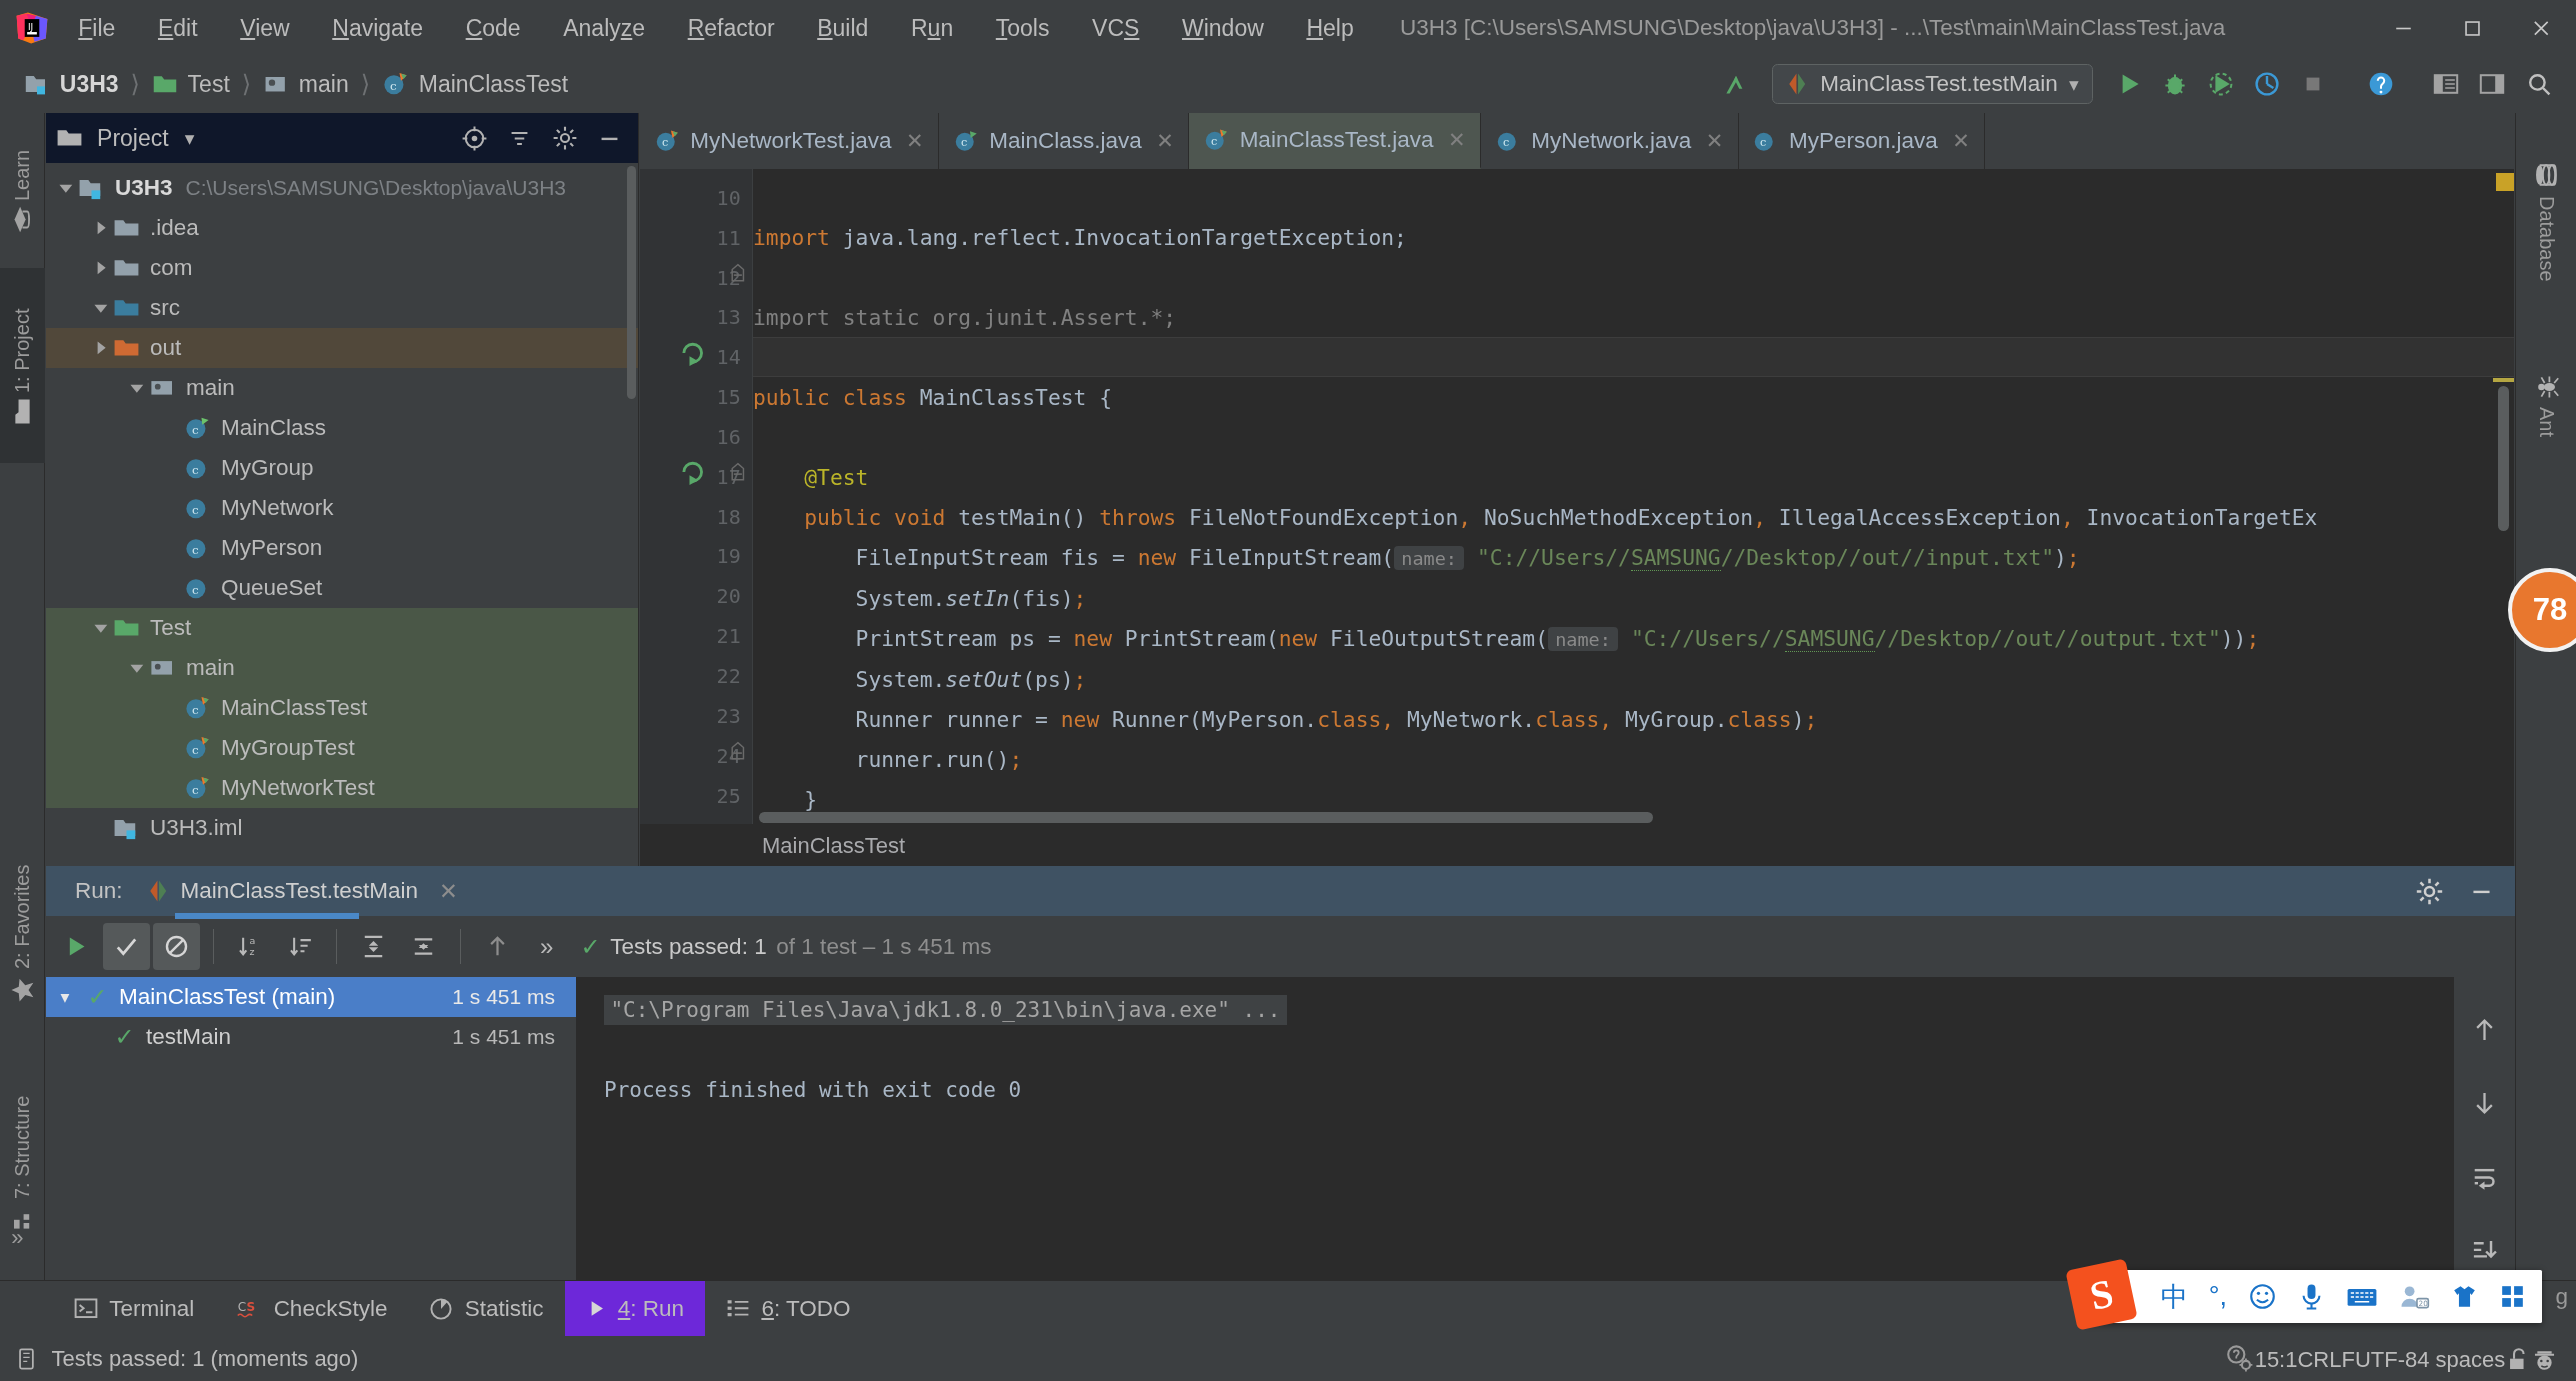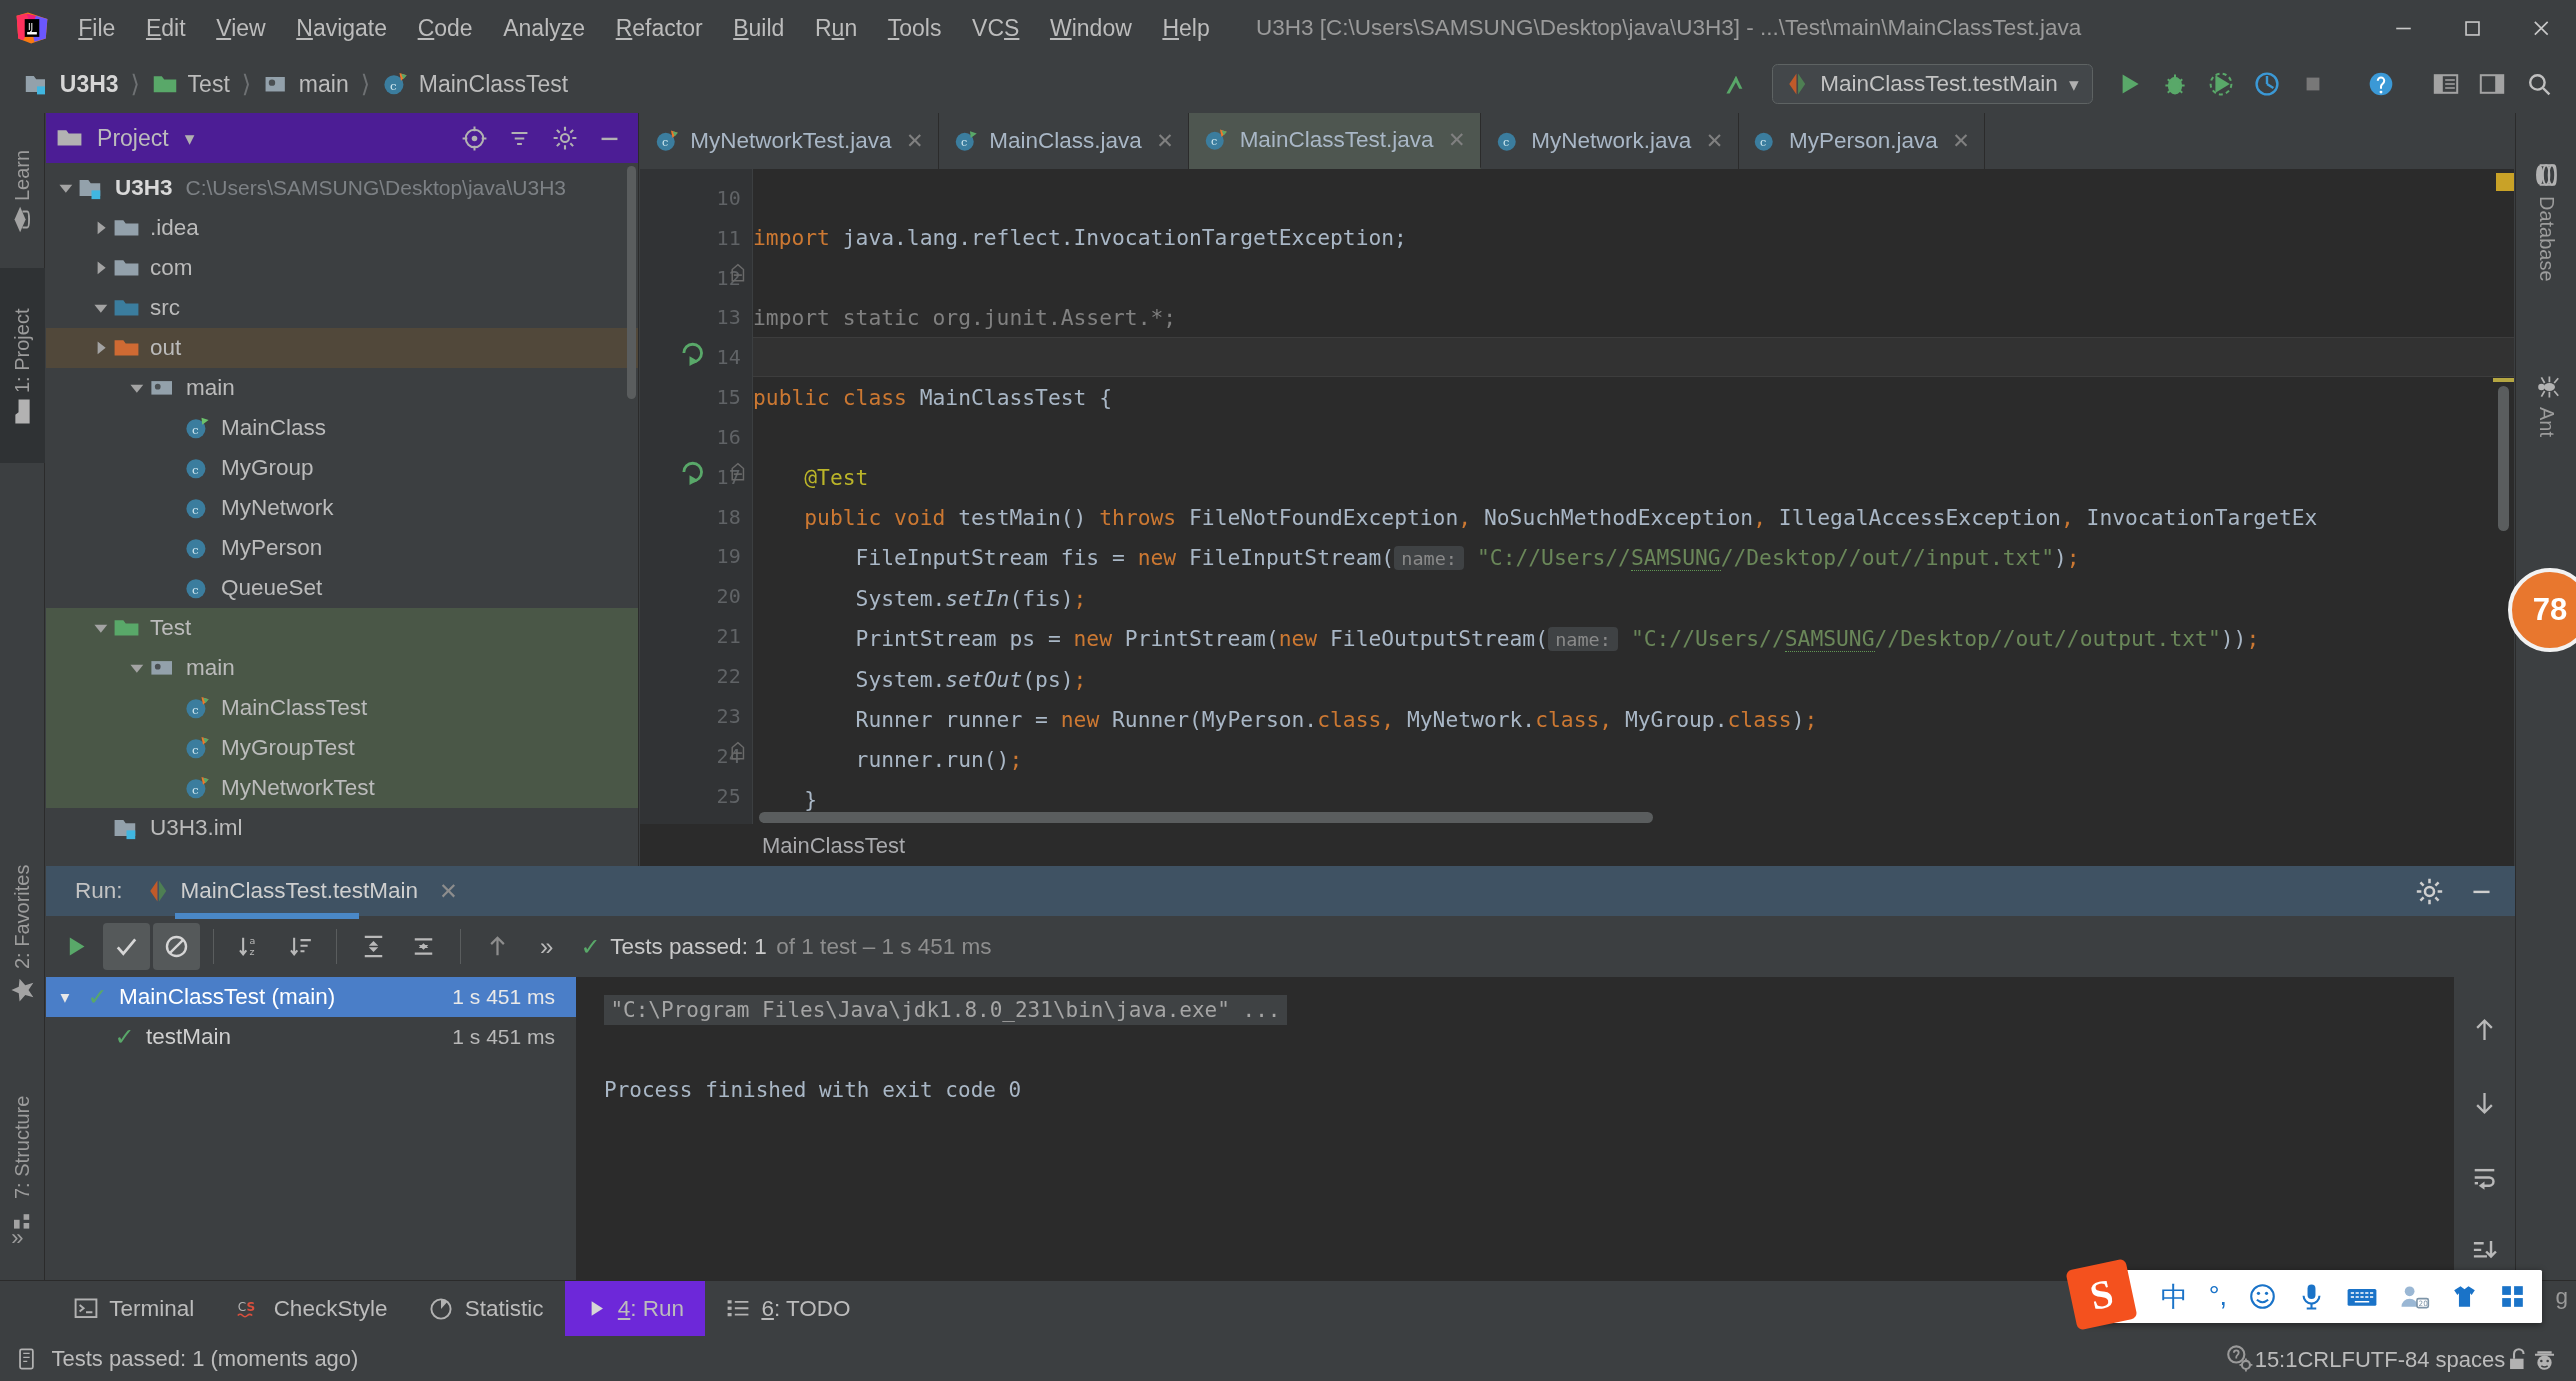--- a/index.html
+++ b/index.html
@@ -11,21 +11,21 @@
     -webkit-font-smoothing: antialiased;
   }
   .app { position: relative; width: 2576px; height: 1381px; background: #3c3f41; color: #bbbbbb; }
 
   
   .titlebar {
     position: absolute; top:0; left:0; width:2576px; height:56px;
     background:#3c3f41; display:flex; align-items:center;
   }
   .ij-logo { width:34px; height:34px; margin-left:14.5px; margin-right:14.5px; position:relative; flex:none;}
-  .menu { display:flex; align-items:flex-end; gap:0px; }
+  .menu { display:flex; align-items:flex-end; gap:12px; }
   .menu-item {
     font-size:23px; color:#bcbcbc; padding:4.8px 15.3px; cursor:default; white-space:nowrap;
   }
   .menu-item u { text-decoration: underline; }
   .win-title {
     font-size:22.5px; color:#9a9a9a; margin-left:31px; white-space:nowrap;
   }
   .win-controls { position:absolute; right:0; top:0; height:56px; display:flex; align-items:center; }
   .win-btn { width:69px; height:56px; display:flex; align-items:center; justify-content:center; color:#c8c8c8; font-size:22.5px;}
 
@@ -59,21 +59,21 @@
     writing-mode: vertical-rl;
     display:flex; align-items:center; justify-content:center; gap:8px;
     font-size:20px; color:#9c9c9c; padding:8px 0;
   }
   .stripe-btn.active { background:#2f3234; }
   .stripe-btn.rev { writing-mode: vertical-rl; transform: rotate(180deg); }
 
   
   .project-panel {
     position:absolute; left:46px; top:113px; width:593px; height:753px;
-    background:#4c1d95; border-right:0.8px solid #2b2b2b;
+    background:#0f172a; border-right:0.8px solid #2b2b2b;
   }
   .project-header {
     height:50px; display:flex; align-items:center; padding:0 9.7px; gap:8px;
   }
   .project-title { font-size:23px; color:#bcbcbc; margin-left:6.4px; }
   .ph-spacer { flex:1; }
   .ph-icon { width:37px; height:37px; display:flex; align-items:center; justify-content:center; }
 
   .tree { position:absolute; top:50px; left:0; right:0; bottom:0; background:#3c3f41; overflow:hidden; padding-top:4.8px;}
   .tree-row {

